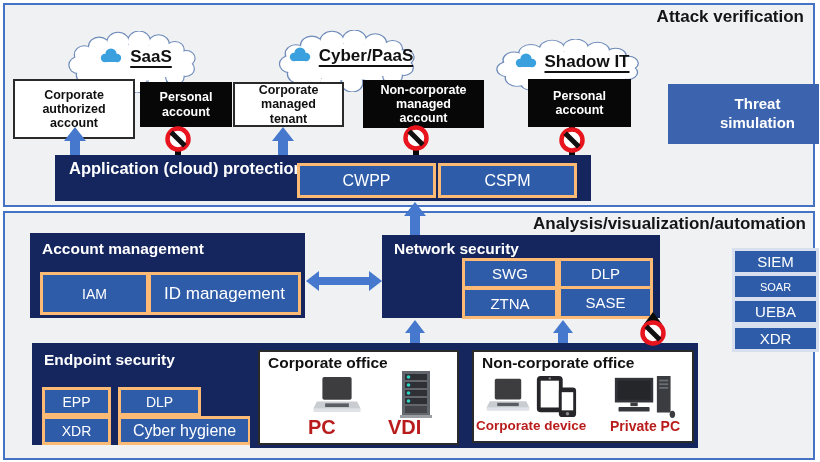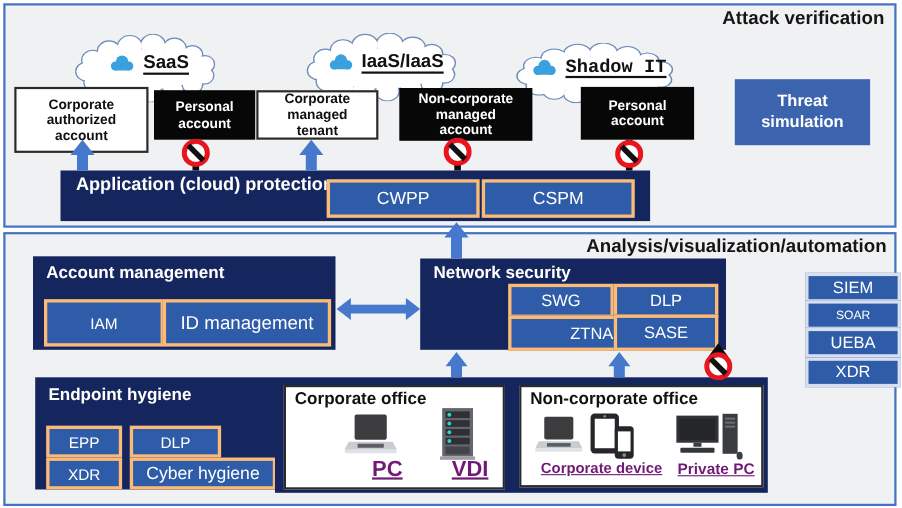--- a/index.html
+++ b/index.html
@@ -21,25 +21,25 @@
   .head-up{width:0;height:0;border-left:11px solid transparent;
            border-right:11px solid transparent;border-bottom:14px solid #4678cd;}
   .head-up.small{border-left-width:10px;border-right-width:10px;border-bottom-width:13px;}
   .head-left{width:0;height:0;border-top:10px solid transparent;border-bottom:10px solid transparent;
              border-right:13px solid #4678cd;}
   .head-right{width:0;height:0;border-top:10px solid transparent;border-bottom:10px solid transparent;
               border-left:13px solid #4678cd;}
   .blackstem{background:#0a0a0a;}
   .head-up.black{border-left-width:9px;border-right-width:9px;
                  border-bottom:12px solid #0a0a0a;}
-  .cloud-label{display:flex;align-items:flex-end;justify-content:center;gap:6px;
+  .cloud-label{display:flex;align-items:flex-start;justify-content:center;gap:6px;
                color:#111;font-weight:600;font-size:17px;}
   .cloud-label .txt{text-decoration:underline;text-underline-offset:4px;text-decoration-thickness:1.5px;}
   .office-title{color:#111;font-weight:600;font-size:15.5px;}
-  .dev-label{color:#701a75;font-weight:bold;text-align:right;text-decoration:underline;}
+  .dev-label{color:#b91c1c;font-weight:bold;text-align:left;}
 </style>
 </head>
 <body>
 
 <div id="page">
 
   <svg width="0" height="0" style="position:absolute">
     <defs>
       <g id="cloud-shape">
         <g fill="#ffffff" stroke="#6d8ab9" stroke-width="3.5">
@@ -109,42 +109,42 @@
     </div>
   </div>
   <div class="abs" style="left:270px;top:30px;width:160px;height:62px;">
     <svg class="abs" style="left:0;top:0" width="160" height="62" viewBox="0 -8 222 102" preserveAspectRatio="none">
         <use href="#cloud-shape"></use>
       </svg>
     <div class="abs cloud-label" style="left:0;top:16px;width:160px;">
       <svg width="26" height="18" viewBox="0 0 26 18">
           <use href="#mini-cloud"></use>
         </svg>
-      <span class="txt">IaaS/IaaS</span>
-    </div>
-  </div>
-  <div class="abs" style="left:460px;top:39px;width:168px;height:55px;font-family:Liberation Mono, monospace;">
+      <span class="txt">Cyber/PaaS</span>
+    </div>
+  </div>
+  <div class="abs" style="left:487px;top:39px;width:168px;height:55px;">
     <svg class="abs" style="left:0;top:0" width="168" height="55" viewBox="0 -8 222 102" preserveAspectRatio="none">
         <use href="#cloud-shape"></use>
       </svg>
     <div class="abs cloud-label" style="left:0;top:13px;width:168px;">
       <svg width="26" height="18" viewBox="0 0 26 18">
           <use href="#mini-cloud"></use>
         </svg>
       <span class="txt">Shadow IT</span>
     </div>
   </div>
 
   <div class="abs whitebox acct" style="left:13px;top:79px;width:122px;height:60px;padding:0 14px;box-sizing:border-box;">Corporate authorized account</div>
   <div class="abs blackbox acct" style="left:140px;top:82px;width:92px;height:45px;">Personal account</div>
   <div class="abs whitebox acct" style="left:233px;top:82px;width:111px;height:45px;padding:0 14px;box-sizing:border-box;">Corporate managed tenant</div>
   <div class="abs blackbox acct" style="left:363px;top:80px;width:121px;height:48px;padding:0 12px;box-sizing:border-box;">Non-corporate managed account</div>
   <div class="abs blackbox acct" style="left:528px;top:79px;width:103px;height:48px;">Personal account</div>
 
-  <div class="abs" style="left:668px;top:72px;width:123px;height:60px;background:#3b63ae;color:#fff;font-weight:600;font-size:15px;line-height:1.25;display:flex;align-items:center;justify-content:center;text-align:center;">
+  <div class="abs" style="left:668px;top:84px;width:123px;height:60px;background:#3b63ae;color:#fff;font-weight:600;font-size:15px;line-height:1.25;display:flex;align-items:center;justify-content:center;text-align:center;padding-left:28px;">
     <span style="width:92px;">Threat simulation</span>
   </div>
 
   <div class="abs navy" style="left:55px;top:155px;width:536px;height:46px;">
     <div class="abs box-title" style="left:14px;top:3px;width:235px;font-size:16.5px;line-height:1.25;">Application (cloud) protection</div>
     <div class="abs chip" style="left:242px;top:8px;width:133px;height:29px;font-size:16px;">CWPP</div>
     <div class="abs chip" style="left:383px;top:8px;width:133px;height:29px;font-size:16px;">CSPM</div>
   </div>
 
   <div>
@@ -184,36 +184,36 @@
   <div>
     <div class="abs head-left" style="left:306px;top:271px;"></div>
     <div class="abs shaft" style="left:318px;top:277px;width:52px;height:8px;"></div>
     <div class="abs head-right" style="left:369px;top:271px;"></div>
   </div>
 
   <div class="abs navy" style="left:382px;top:235px;width:278px;height:83px;">
     <div class="abs box-title" style="left:12px;top:5px;">Network security</div>
     <div class="abs chip" style="left:80px;top:23px;width:90px;height:25px;font-size:15px;">SWG</div>
     <div class="abs chip" style="left:176px;top:23px;width:89px;height:25px;font-size:15px;">DLP</div>
-    <div class="abs chip" style="left:80px;top:52px;width:90px;height:26px;font-size:15px;padding-left:28px;">ZTNA</div>
+    <div class="abs chip" style="left:80px;top:52px;width:90px;height:26px;font-size:15px;">ZTNA</div>
     <div class="abs chip" style="left:176px;top:51px;width:89px;height:27px;font-size:15px;">SASE</div>
   </div>
 
   <div>
     <div class="abs head-up" style="left:404px;top:202px;"></div>
     <div class="abs shaft" style="left:410px;top:214px;width:10px;height:21px;"></div>
   </div>
 
   <div class="abs chip lb" style="left:732px;top:248px;width:81px;height:21px;font-size:15px;">SIEM</div>
   <div class="abs chip lb" style="left:732px;top:273px;width:81px;height:21px;font-size:11px;">SOAR</div>
   <div class="abs chip lb" style="left:732px;top:298px;width:81px;height:21px;font-size:15px;">UEBA</div>
   <div class="abs chip lb" style="left:732px;top:325px;width:81px;height:21px;font-size:15px;">XDR</div>
 
   <div class="abs navy" style="left:32px;top:343px;width:218px;height:102px;">
-    <div class="abs box-title" style="left:12px;top:8px;">Endpoint hygiene</div>
+    <div class="abs box-title" style="left:12px;top:8px;">Endpoint security</div>
     <div class="abs chip" style="left:10px;top:44px;width:63px;height:23px;font-size:14px;">EPP</div>
     <div class="abs chip" style="left:86px;top:44px;width:77px;height:23px;font-size:14px;">DLP</div>
     <div class="abs chip" style="left:10px;top:73px;width:63px;height:23px;font-size:14px;">XDR</div>
     <div class="abs chip" style="left:86px;top:73px;width:127px;height:23px;font-size:16px;">Cyber hygiene</div>
   </div>
 
   <div class="abs navy" style="left:250px;top:343px;width:448px;height:105px;">
 
     <div class="abs whitebox" style="left:8px;top:7px;width:197px;height:91px;border-width:2px;">
       <div class="abs office-title" style="left:8px;top:2px;">Corporate office</div>

